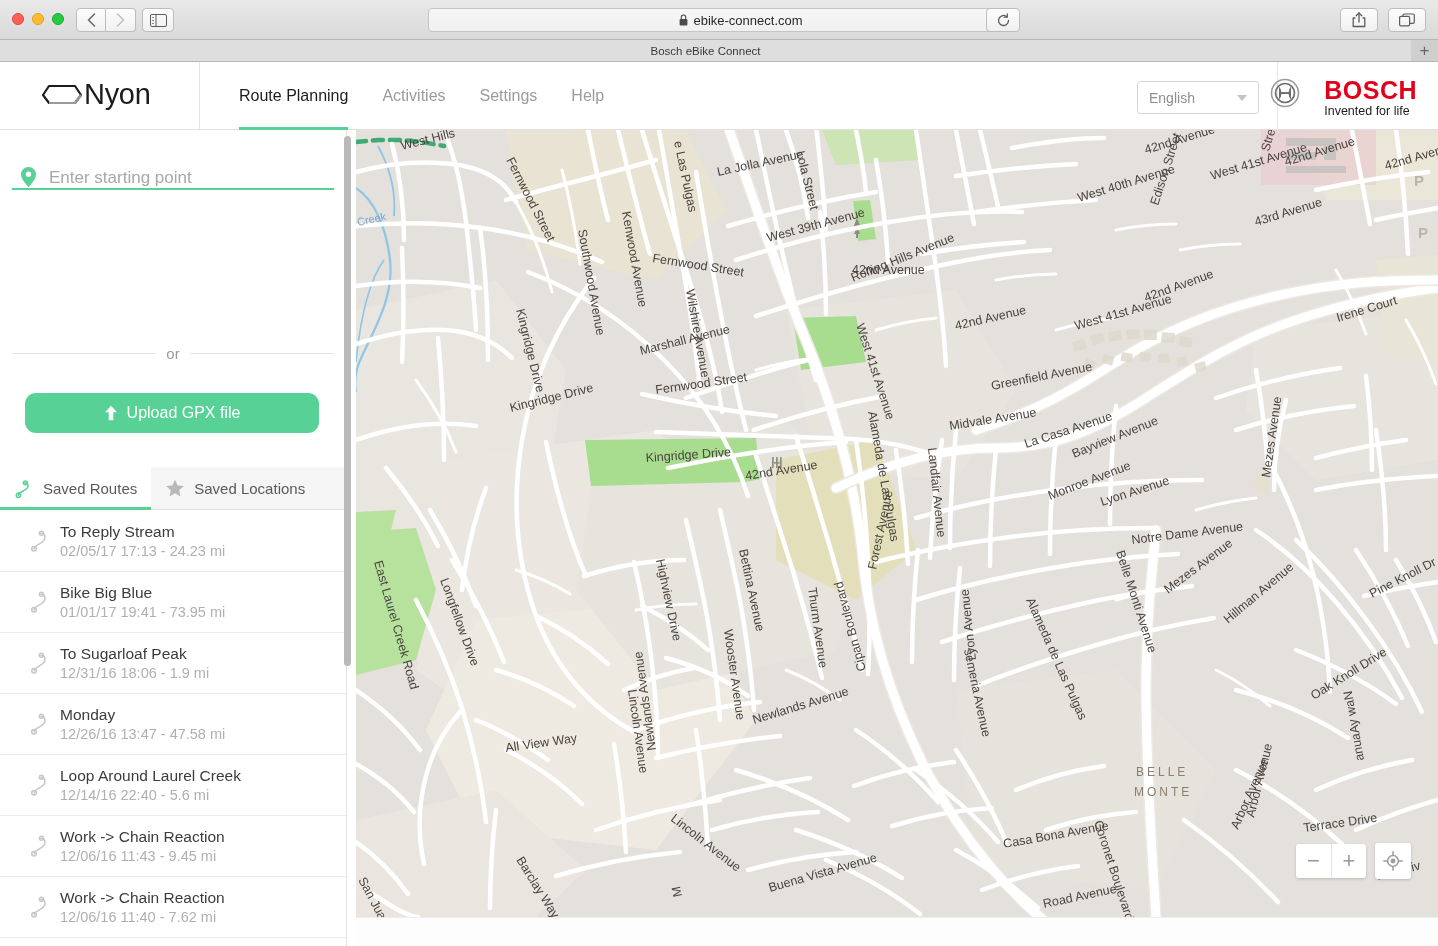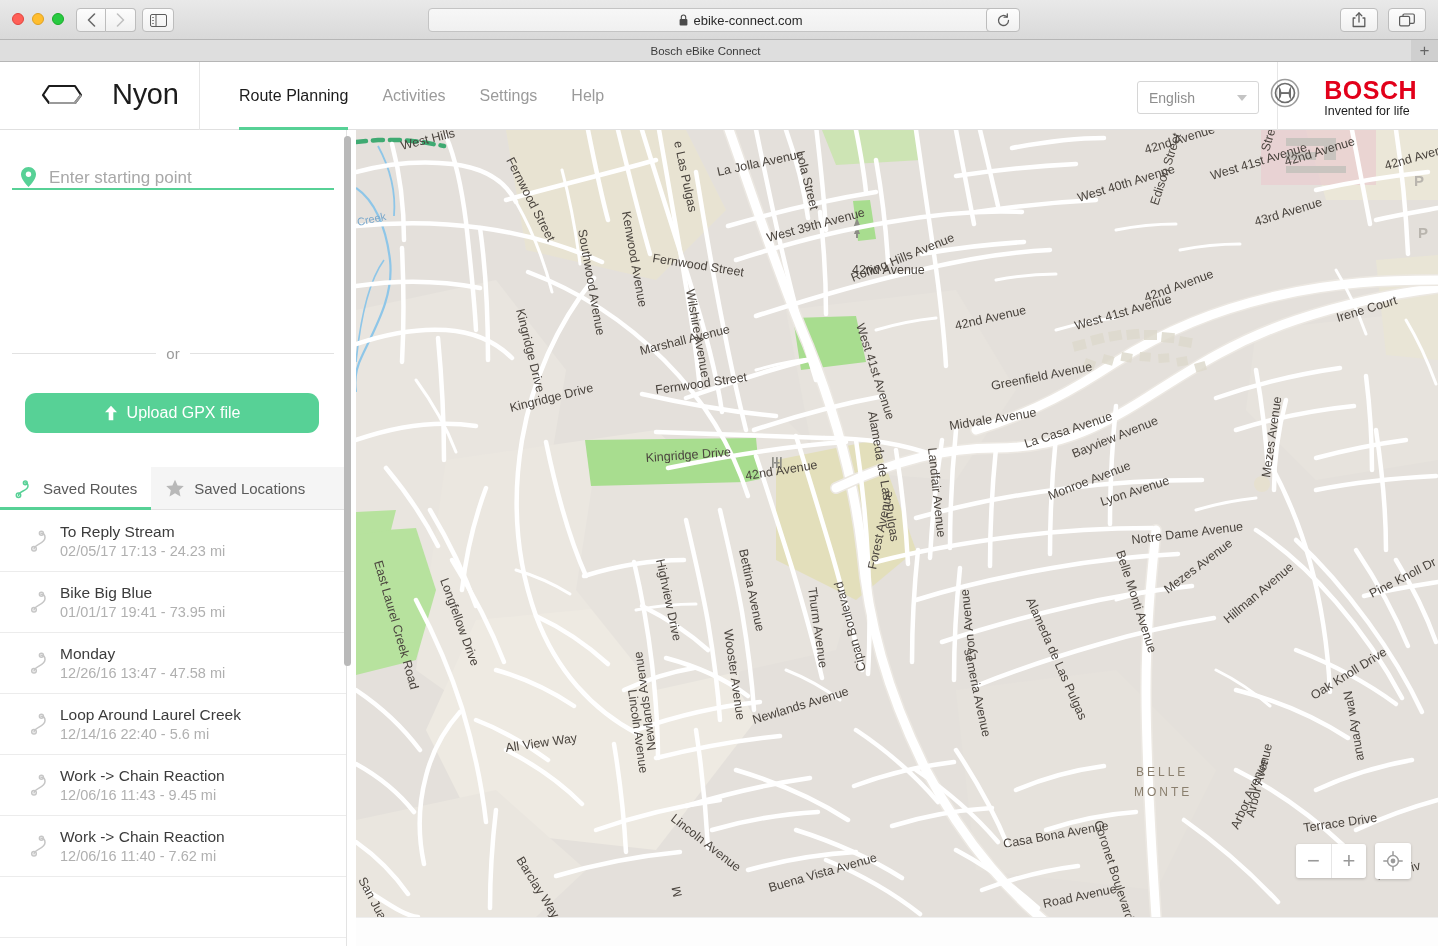--- a/index.html
+++ b/index.html
@@ -95,21 +95,21 @@
 
   
   .app-header {
     position: absolute; top: 62px; left: 0;
     width: 1438px; height: 68px;
     background: #fff;
     border-bottom: 1px solid #e0e0e0;
   }
   .brand {
     position: absolute; left: 40px; top: 16px;
-    display: flex; align-items: center; gap: 28px;
+    display: flex; align-items: center; gap: 0;
   }
   .brand-name {
     font-size: 29px; color: #1c1c1c; font-weight: 400;
     letter-spacing: -0.3px;
   }
   .brand-divider {
     position: absolute; left: 199px; top: 0;
     width: 1px; height: 68px; background: #e6e6e6;
   }
   .main-nav {
@@ -480,20 +480,33 @@
           <circle cx="5" cy="19.8" r="2.3" fill="none" stroke="#c6c6c6" stroke-width="1.5"></circle>
           <circle cx="12.4" cy="4.2" r="2" fill="none" stroke="#c6c6c6" stroke-width="1.5"></circle>
         </svg>
       </span>
       <div class="route-texts">
         <span class="route-name">Bike Big Blue</span>
         <span class="route-meta">01/01/17 19:41 - 73.95 mi</span>
       </div>
     </div>
 
+    <div class="route-item">
+      <span class="route-icon">
+        <svg width="22" height="24" viewBox="0 0 22 24">
+          <path d="M5 20 C5 15 16 15 16 8.5 C16 5.5 14 4.2 12 4.2" stroke="#c6c6c6" stroke-width="1.5" fill="none" stroke-linecap="round"></path>
+          <circle cx="5" cy="19.8" r="2.3" fill="none" stroke="#c6c6c6" stroke-width="1.5"></circle>
+          <circle cx="12.4" cy="4.2" r="2" fill="none" stroke="#c6c6c6" stroke-width="1.5"></circle>
+        </svg>
+      </span>
+      <div class="route-texts">
+        <span class="route-name">To Sugarloaf Peak</span>
+        <span class="route-meta">12/31/16 18:06 - 1.9 mi</span>
+      </div>
+    </div>
 
     <div class="route-item">
       <span class="route-icon">
         <svg width="22" height="24" viewBox="0 0 22 24">
           <path d="M5 20 C5 15 16 15 16 8.5 C16 5.5 14 4.2 12 4.2" stroke="#c6c6c6" stroke-width="1.5" fill="none" stroke-linecap="round"></path>
           <circle cx="5" cy="19.8" r="2.3" fill="none" stroke="#c6c6c6" stroke-width="1.5"></circle>
           <circle cx="12.4" cy="4.2" r="2" fill="none" stroke="#c6c6c6" stroke-width="1.5"></circle>
         </svg>
       </span>
       <div class="route-texts">

